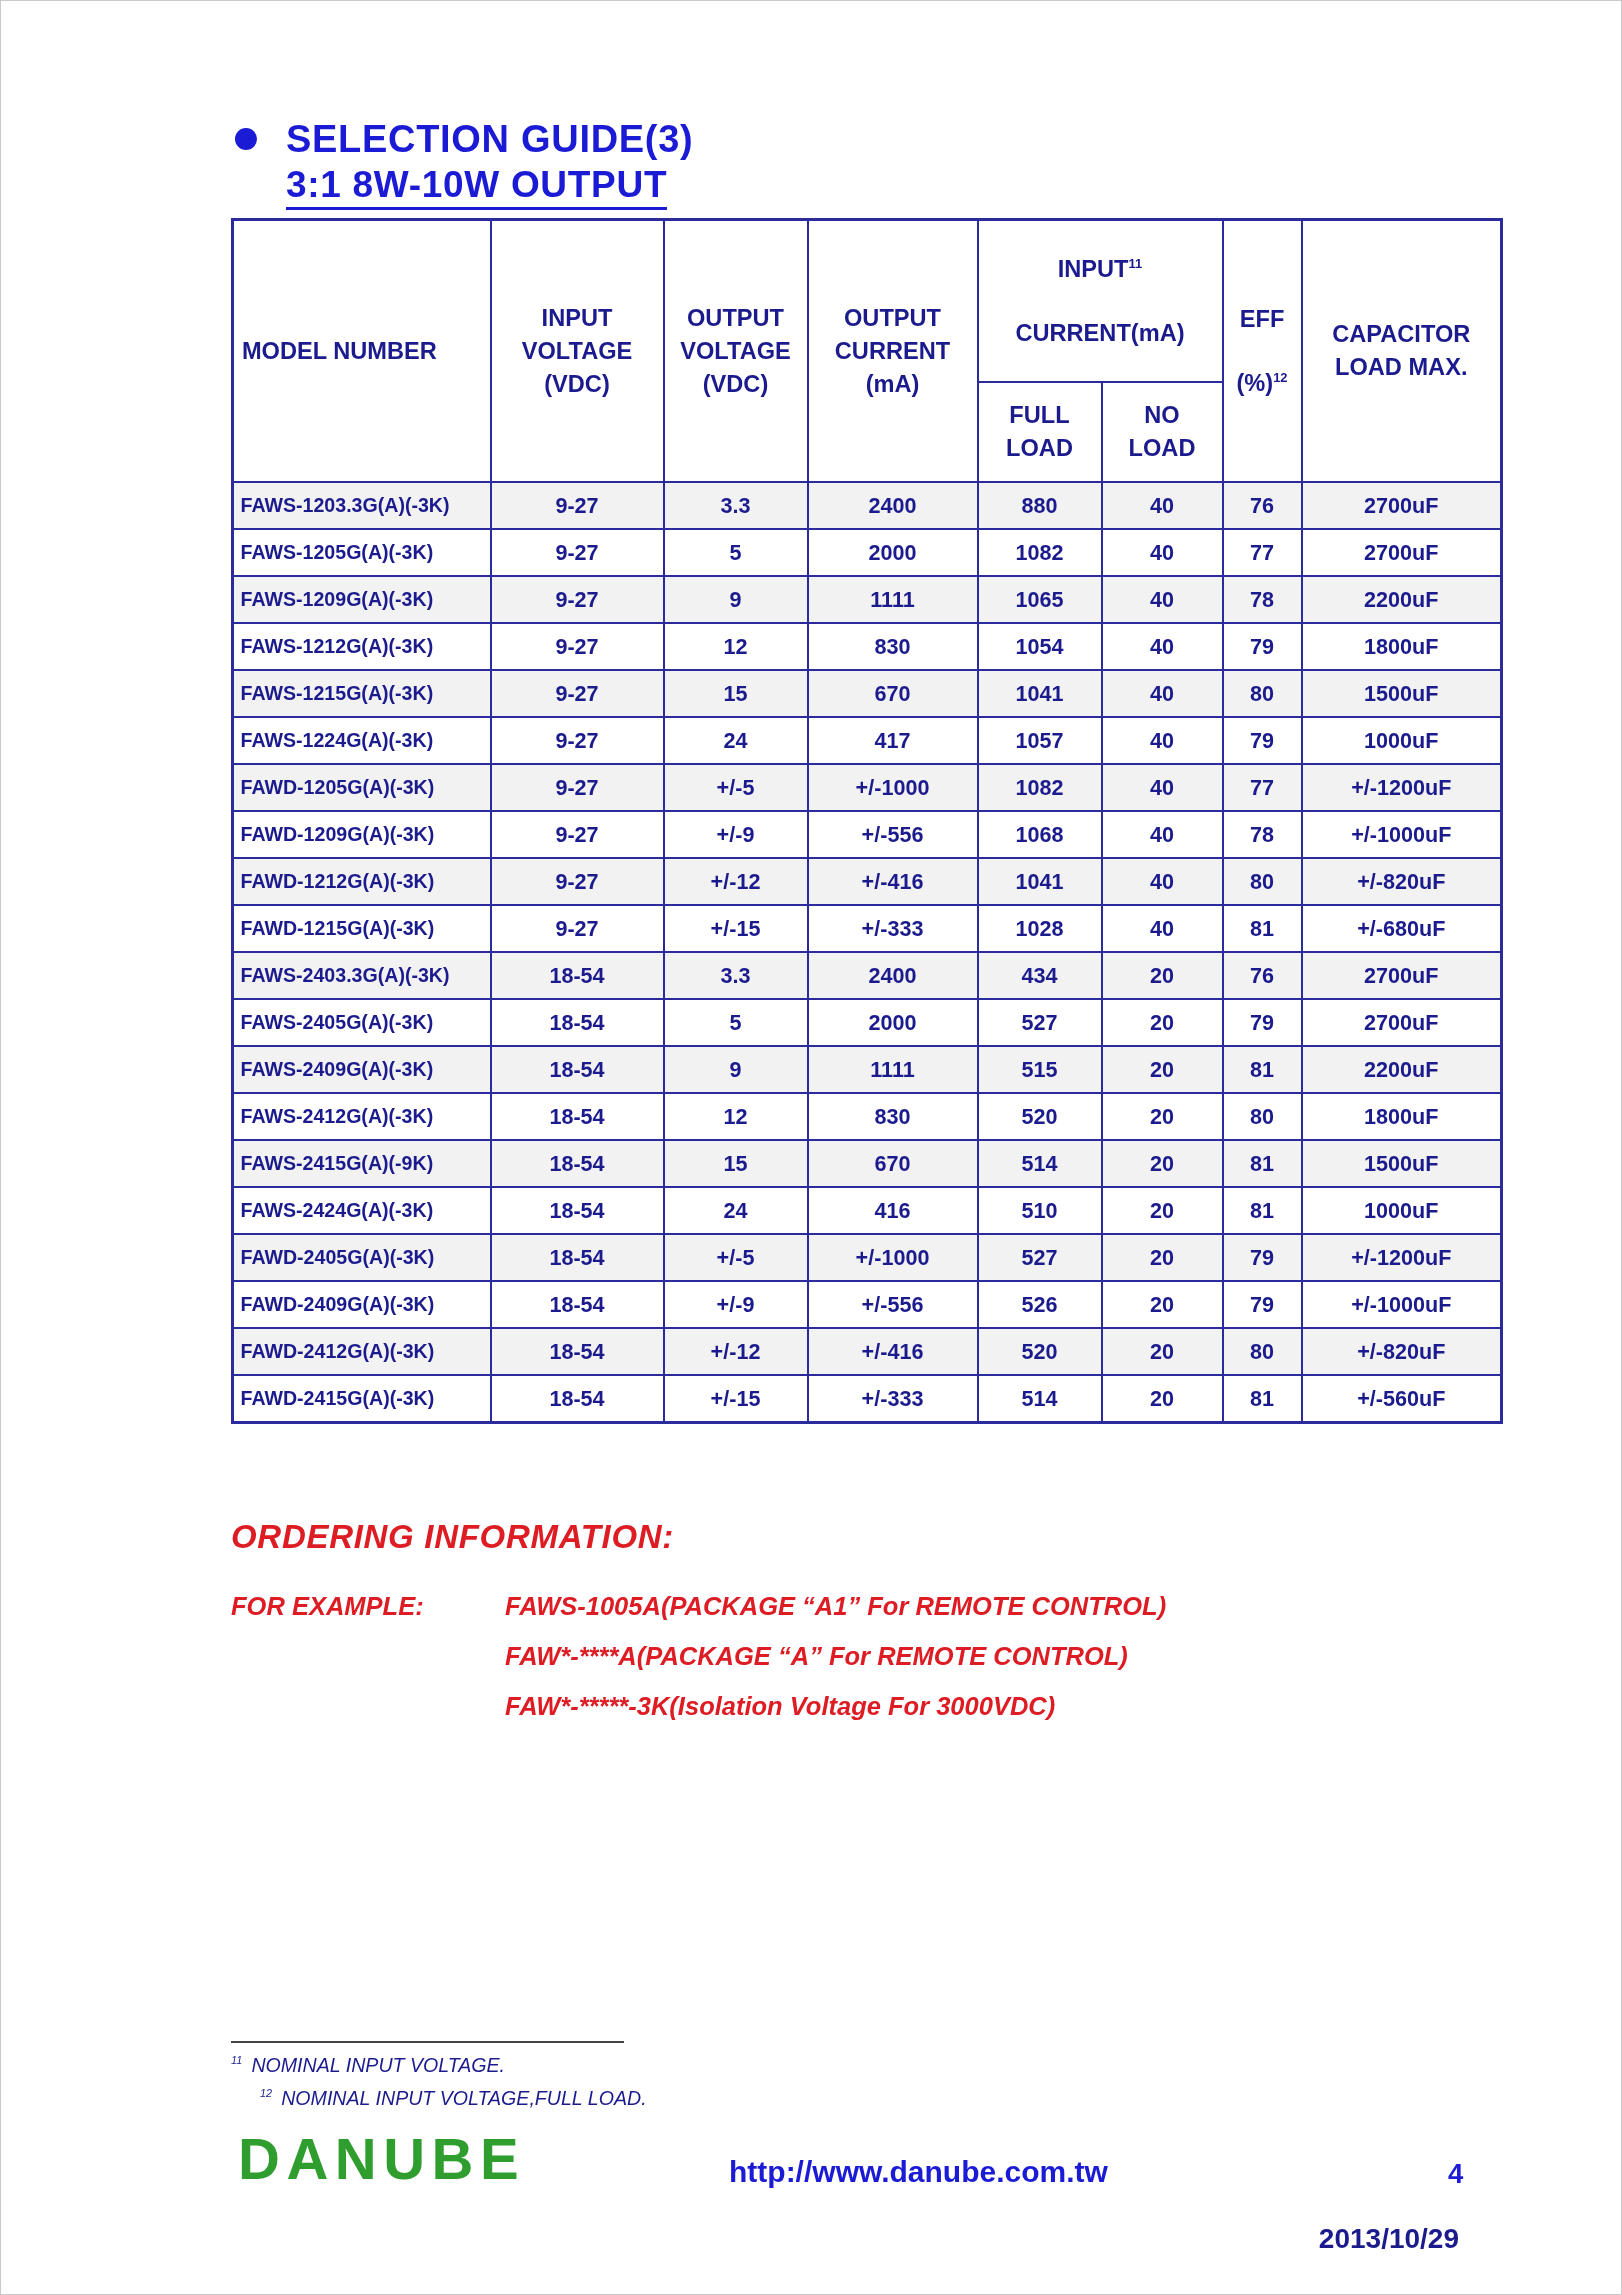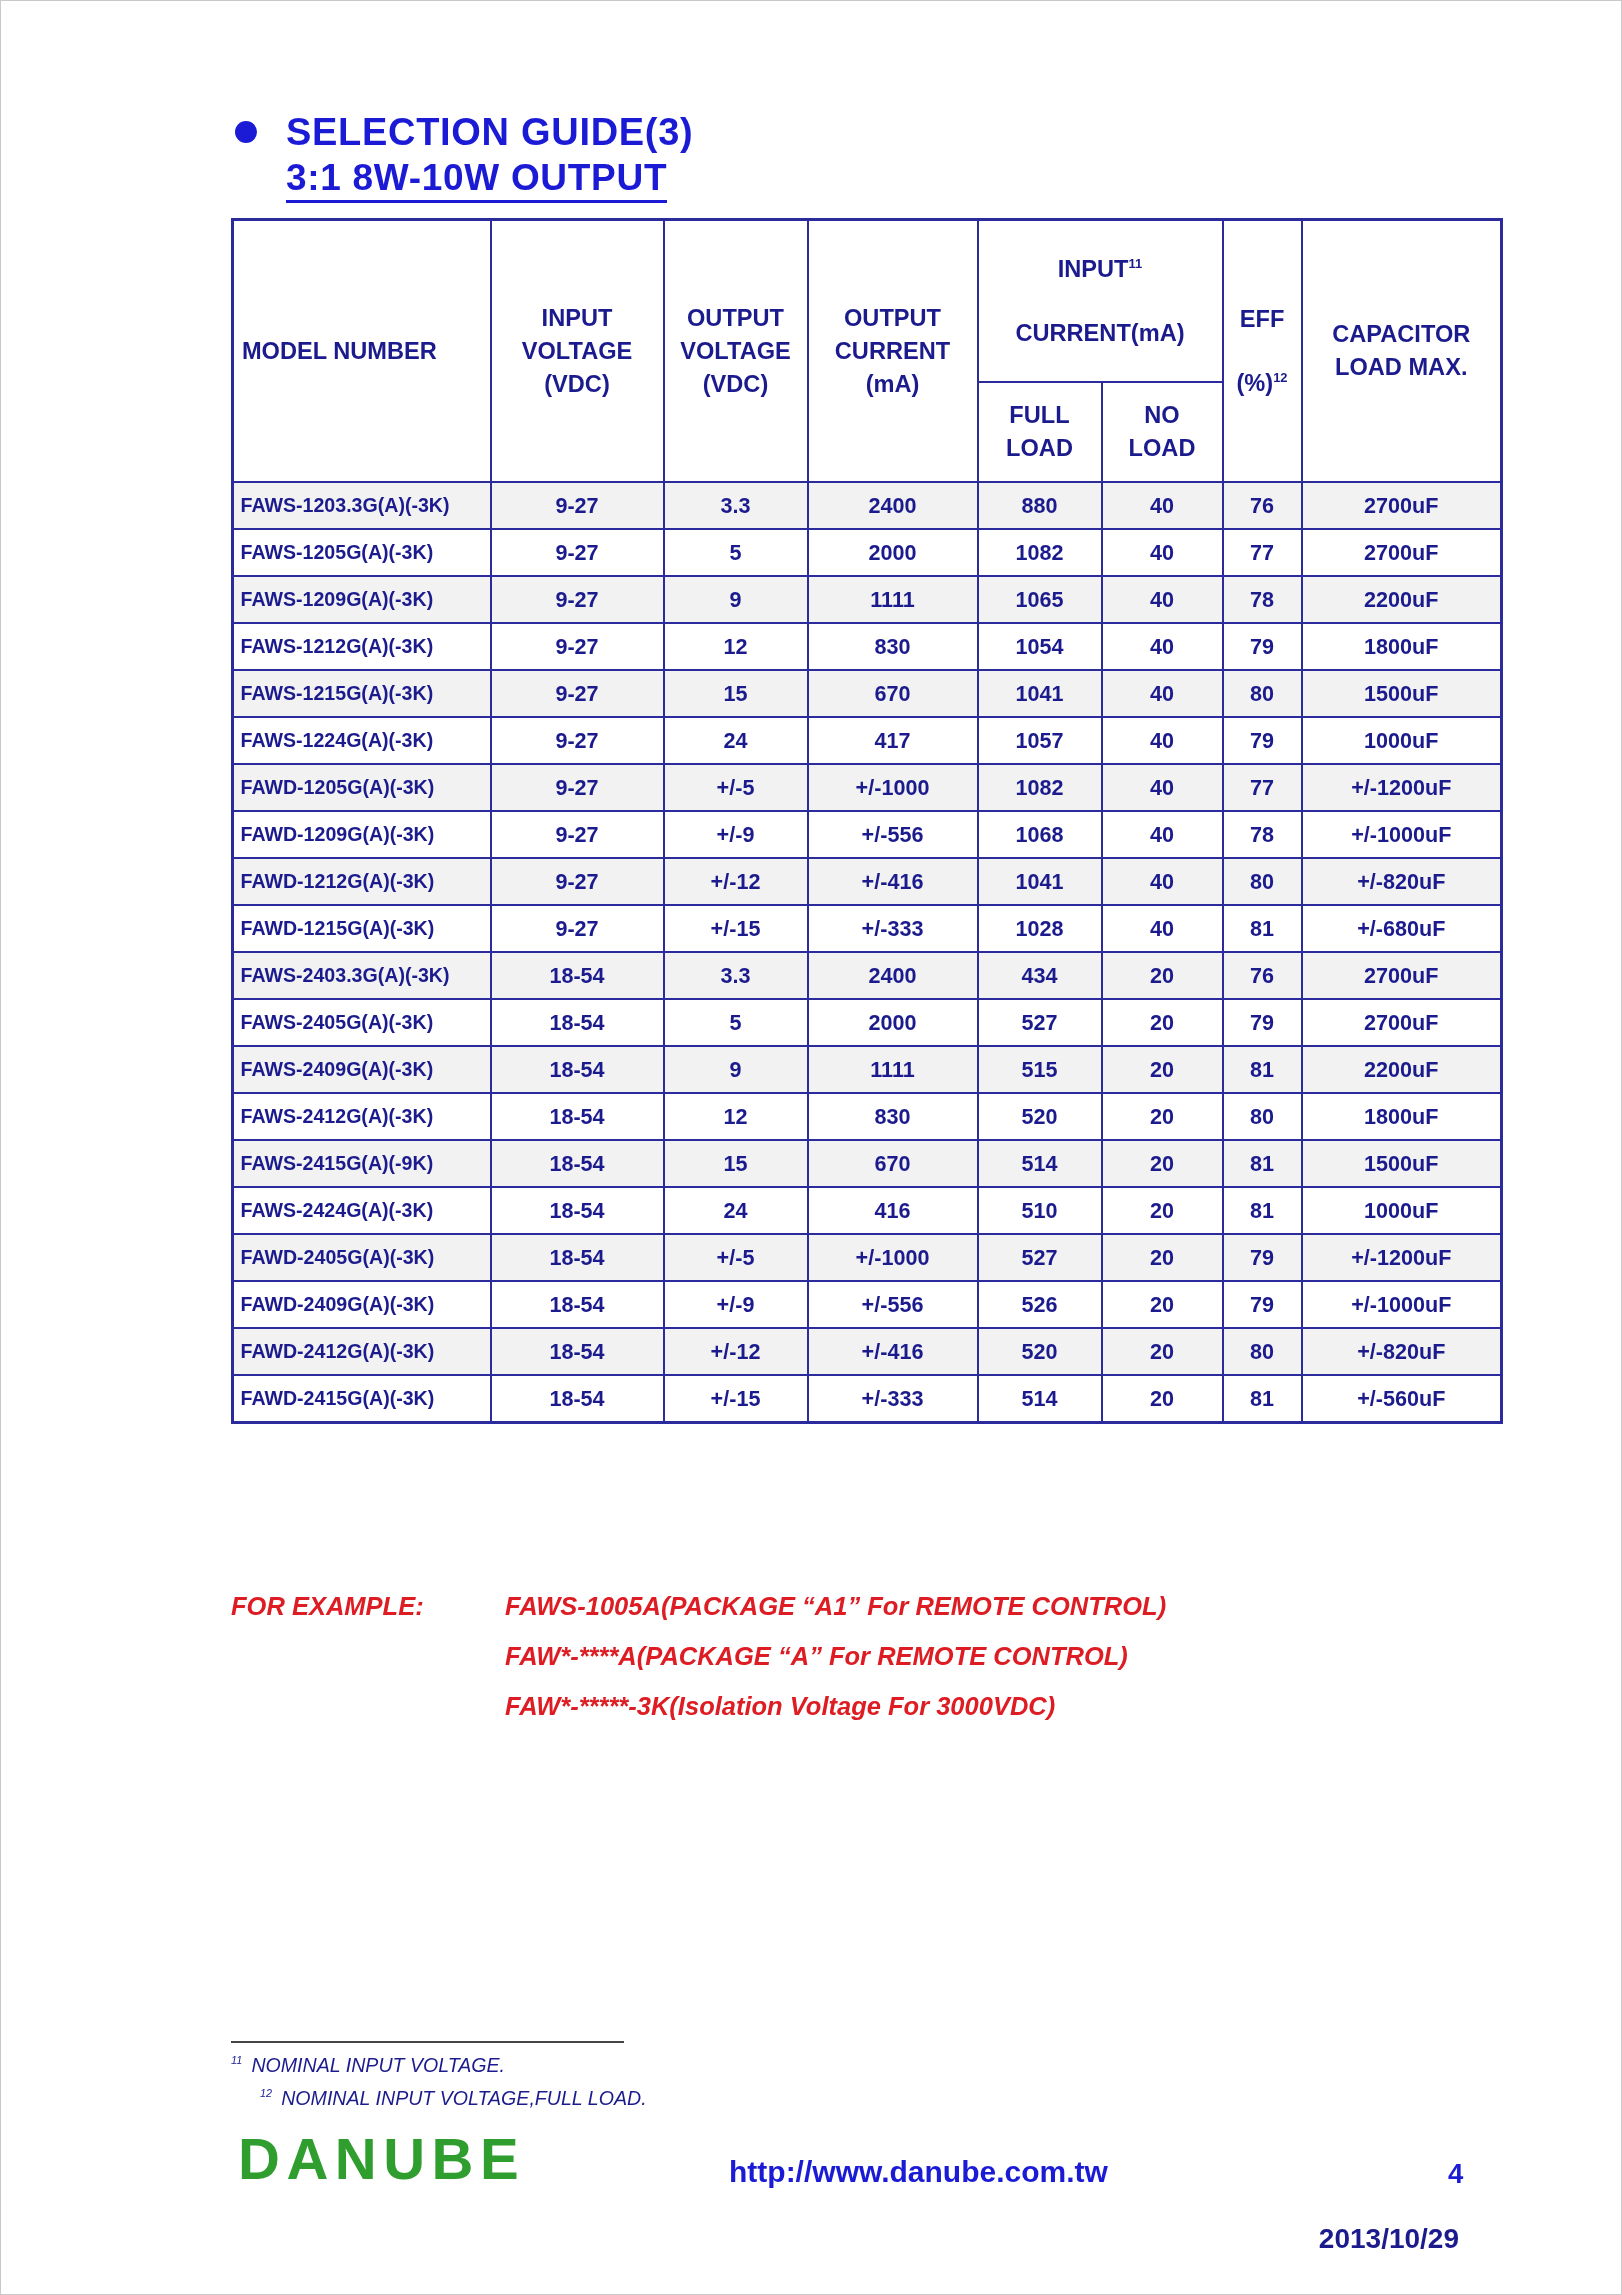--- a/index.html
+++ b/index.html
@@ -14,21 +14,21 @@
   .page{
     position:relative;
     width:1622px;
     height:2295px;
     background:#ffffff;
     border:0.7px solid #c9c9c9;
     font-family:"Liberation Sans", sans-serif;
     overflow:hidden;
   }
   
-  .title-block{position:absolute;top:110px;left:234px;}
+  .title-block{position:absolute;top:117px;left:234px;}
   .title-row{display:flex;align-items:center;}
   .bullet{
     width:22px;height:22px;border-radius:50%;
     background:var(--blue);display:inline-block;margin-right:29px;flex:0 0 auto;
   }
   .title1{
     color:var(--blue);font-size:38px;font-weight:bold;letter-spacing:0.7px;line-height:42px;
   }
   .title2-row{margin-left:51px;margin-top:3.9px;}
   .title2{
@@ -364,20 +364,21 @@
             <td>514</td>
             <td>20</td>
             <td>81</td>
             <td>+/-560uF</td>
           </tr>
         </tbody>
     </table>
   </div>
 
 
+  <div class="ordering-heading">ORDERING INFORMATION:</div>
   <div class="example-line ex-label">FOR EXAMPLE:</div>
   <div class="example-line ex-0">FAWS-1005A(PACKAGE “A1”   For REMOTE CONTROL)</div>
   <div class="example-line ex-1">FAW*-****A(PACKAGE “A”   For REMOTE CONTROL)</div>
   <div class="example-line ex-2">FAW*-*****-3K(Isolation Voltage For 3000VDC)</div>
 
   <div class="footnote-rule"></div>
   <div class="footnote fn-0">
     <sup>11</sup><span>NOMINAL INPUT VOLTAGE.</span>
   </div>
   <div class="footnote fn-1">

